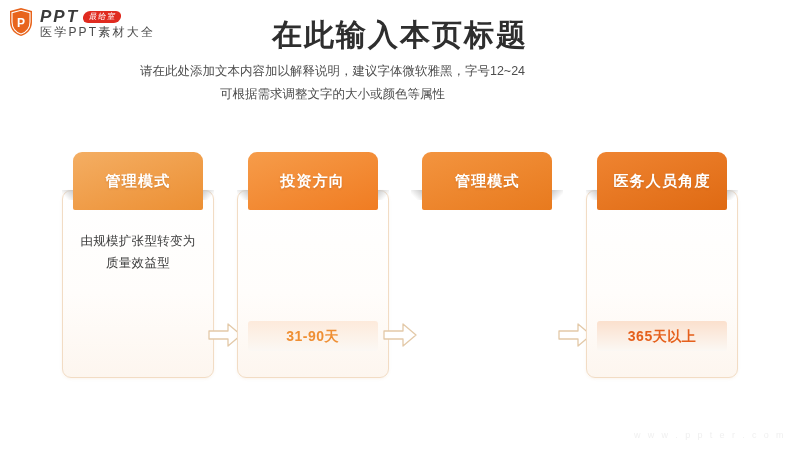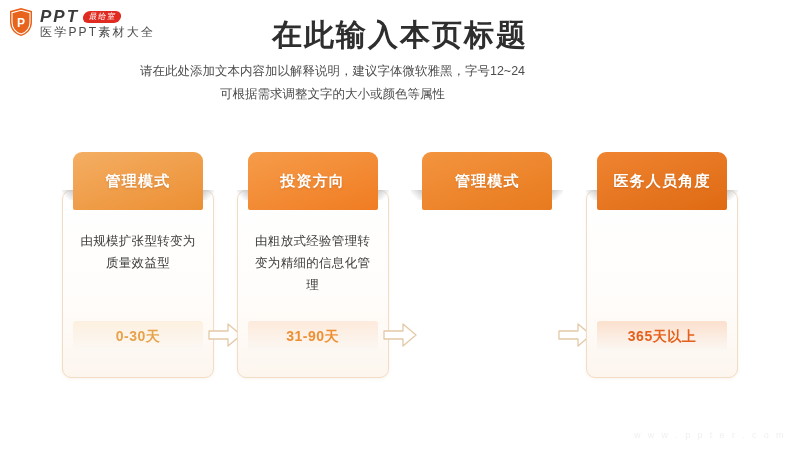--- a/index.html
+++ b/index.html
@@ -226,38 +226,36 @@
 <div class="page-subtitle">
   <div>请在此处添加文本内容加以解释说明，建议字体微软雅黑，字号12~24</div>
   <div>可根据需求调整文字的大小或颜色等属性</div>
 </div>
 
 <div class="flow">
 
   <div class="card-wrap">
     <div class="card">
       <div class="card-body">由规模扩张型转变为质量效益型</div>
-      <div class="badge" style="background: linear-gradient(rgb(253, 240, 224) 0%, rgb(251, 248, 244) 100%); color: rgb(232, 162, 74);">0-30天</div>
     </div>
     <div class="fold left"></div>
     <div class="fold right"></div>
     <div class="card-head" style="background: linear-gradient(160deg, rgb(244, 174, 99) 0%, rgb(236, 143, 51) 100%);">管理模式</div>
   </div>
 
   <div class="connector">
     <div class="arrow">
       <svg viewBox="0 0 34 30" width="34" height="30">
         <path d="M1 11 H20 V4 L33 15 L20 26 V19 H1 Z" fill="#ffffff" stroke="#e3c9a8" stroke-width="1.3" stroke-linejoin="round"></path>
       </svg>
     </div>
   </div>
 
   <div class="card-wrap">
     <div class="card">
-      <div class="card-body">由粗放式经验管理转变为精细的信息化管理</div>
       <div class="badge" style="background: linear-gradient(rgb(253, 234, 219) 0%, rgb(251, 248, 244) 100%); color: rgb(239, 143, 51); margin-top: 24px;">31-90天</div>
     </div>
     <div class="fold left"></div>
     <div class="fold right"></div>
     <div class="card-head" style="background: linear-gradient(160deg, rgb(246, 156, 74) 0%, rgb(240, 124, 34) 100%);">投资方向</div>
   </div>
 
   <div class="connector">
     <div class="arrow">
       <svg viewBox="0 0 34 30" width="34" height="30">

